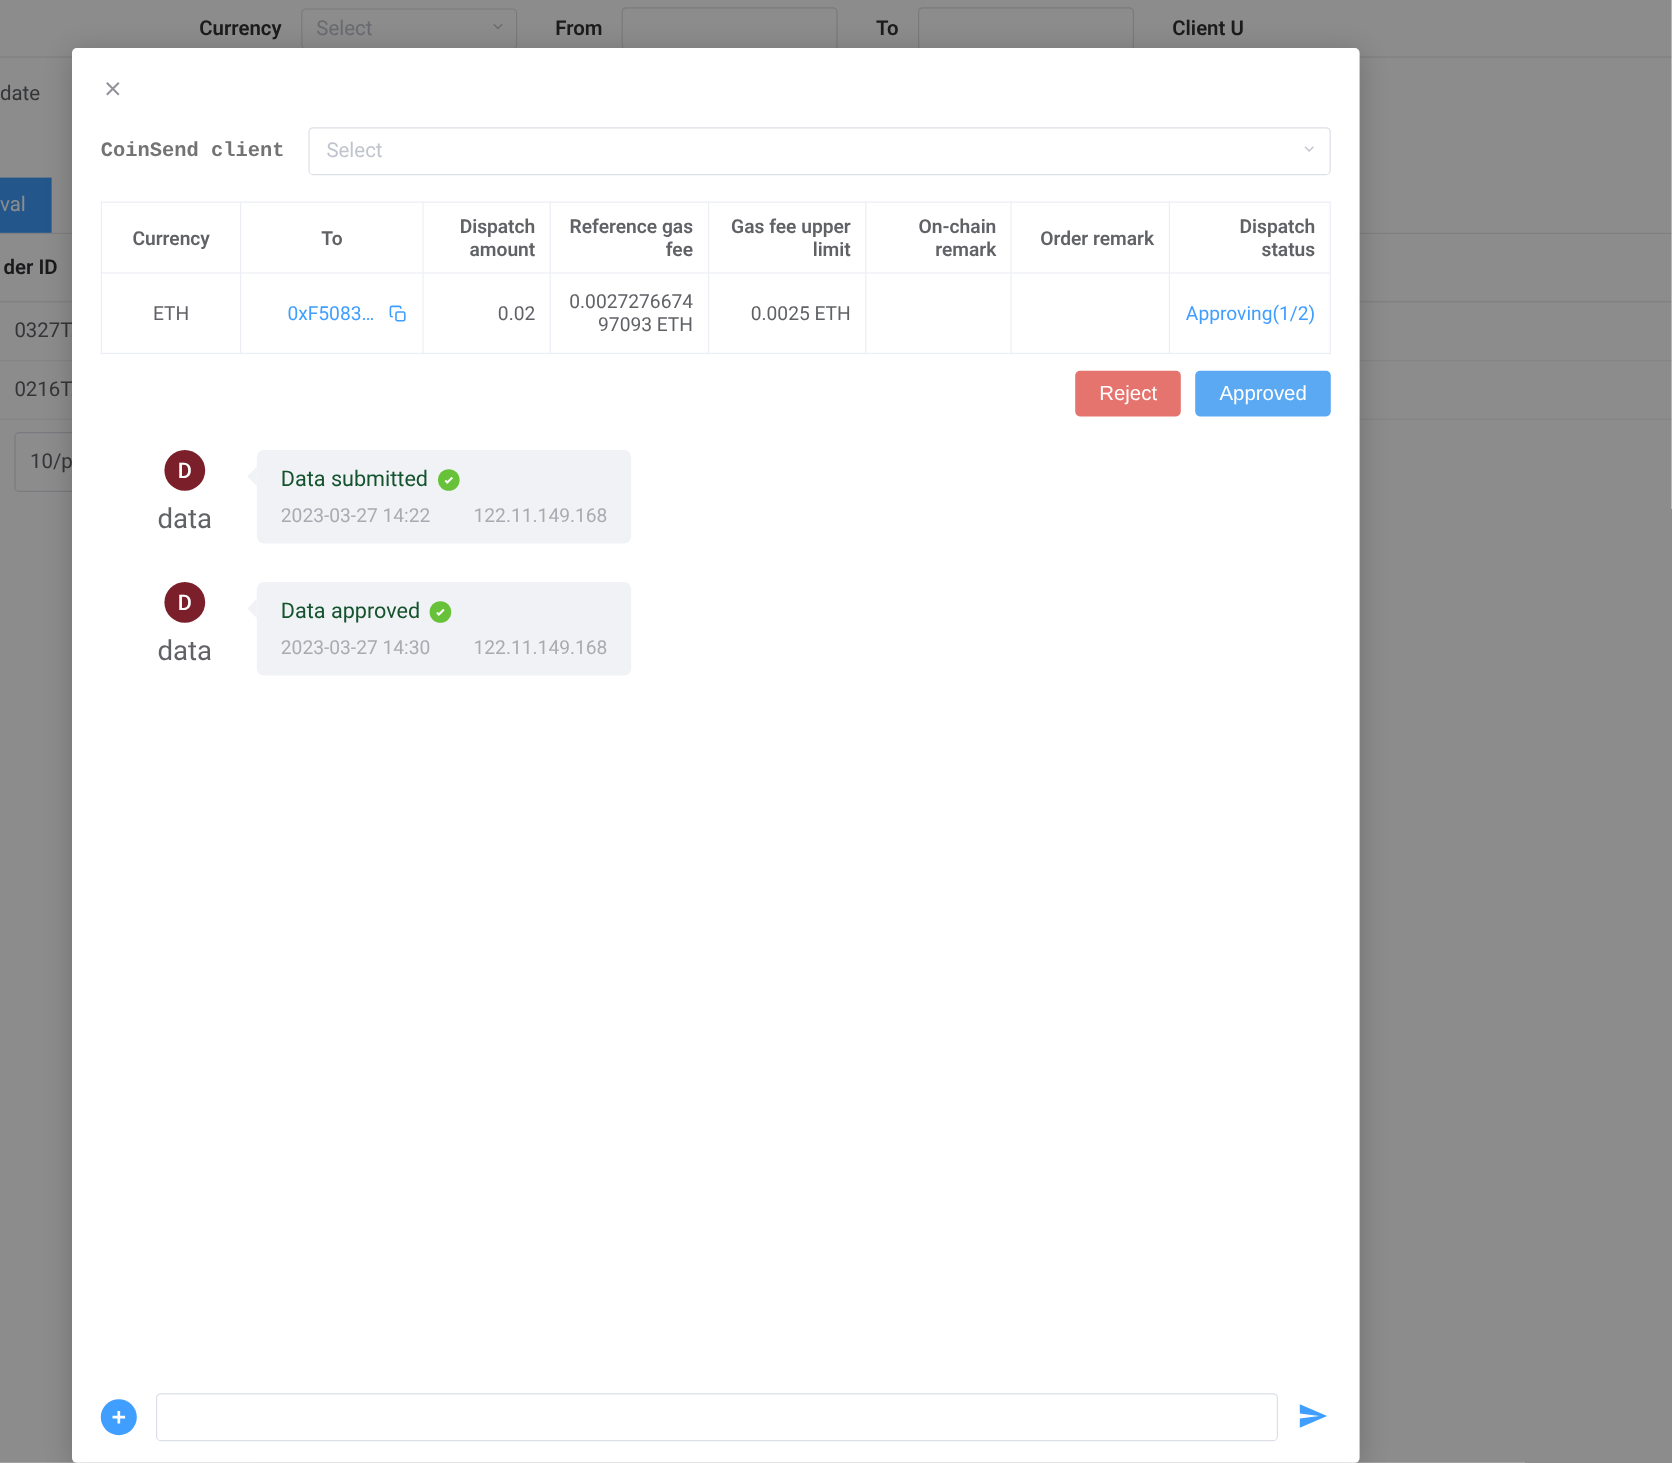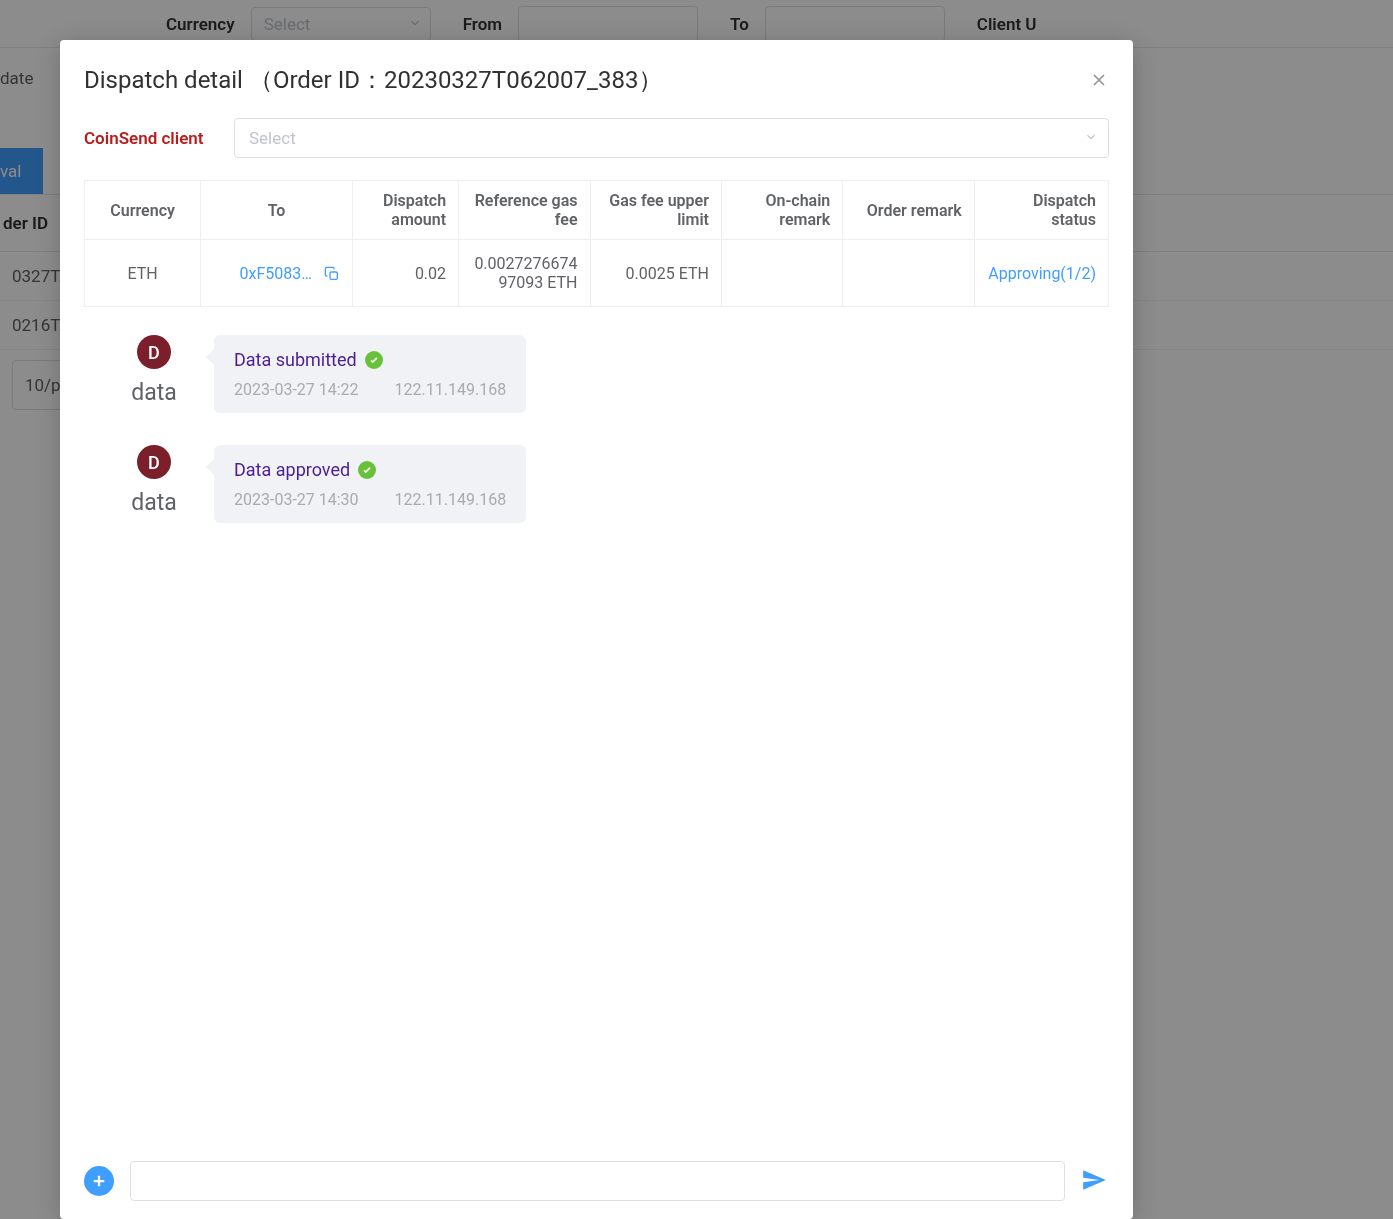--- a/index.html
+++ b/index.html
@@ -148,23 +148,24 @@
     }
 
     .form-row {
       display: flex;
       align-items: center;
       margin-bottom: 22px;
       gap: 20px;
     }
     .form-label {
       font-weight: 600;
-      color: #b91c1c;
+      color: #737373;
       font-size: 17px;
       min-width: 130px;
+      font-family: Liberation Mono, monospace;
     }
     .select-box {
       flex: 1;
       border: 1px solid #dcdfe6;
       border-radius: 4px;
       padding: 9px 30px 9px 14px;
       color: #c0c4cc;
       font-size: 17px;
       position: relative;
       cursor: pointer;
@@ -273,21 +274,21 @@
       content: "";
       position: absolute;
       left: -8px;
       top: 14px;
       border-top: 8px solid transparent;
       border-bottom: 8px solid transparent;
       border-right: 8px solid #f0f2f5;
     }
     .tl-title {
       font-size: 18px;
-      color: #4c1d95;
+      color: #14532d;
       margin-bottom: 10px;
       display: flex;
       align-items: center;
       gap: 8px;
     }
     .check-badge {
       width: 18px;
       height: 18px;
       border-radius: 50%;
       background: #67c23a;
@@ -369,21 +370,20 @@
   <div class="bg-data-row">0327T…</div>
   <div class="bg-data-row">0216T…</div>
   <div class="bg-pager">10/p</div>
 </div>
 
 <div class="overlay"></div>
 
 <div class="modal">
 
   <div class="modal-header">
-    <div class="modal-title">Dispatch detail （Order ID：20230327T062007_383）</div>
     <div class="close-btn">
       <svg viewBox="0 0 24 24" width="20" height="20" fill="none" stroke="currentColor" stroke-width="2">
         <path d="M18 6L6 18M6 6l12 12"></path>
       </svg>
     </div>
   </div>
 
   <div class="form-row">
     <span class="form-label">CoinSend client</span>
     <div class="select-box">
@@ -424,20 +424,24 @@
         <td>0.02</td>
         <td style="word-break:break-all;">0.002727667497093 ETH</td>
         <td>0.0025 ETH</td>
         <td></td>
         <td></td>
         <td><span class="status-link">Approving(1/2)</span></td>
       </tr>
     </tbody>
   </table>
 
+  <div class="action-row">
+    <button class="btn btn-reject">Reject</button>
+    <button class="btn btn-approve">Approved</button>
+  </div>
 
   <div class="timeline">
 
     <div class="timeline-item">
       <div class="tl-avatar-col">
         <div class="tl-avatar">D</div>
         <div class="tl-user">data</div>
       </div>
       <div class="tl-card">
         <div class="tl-title">

